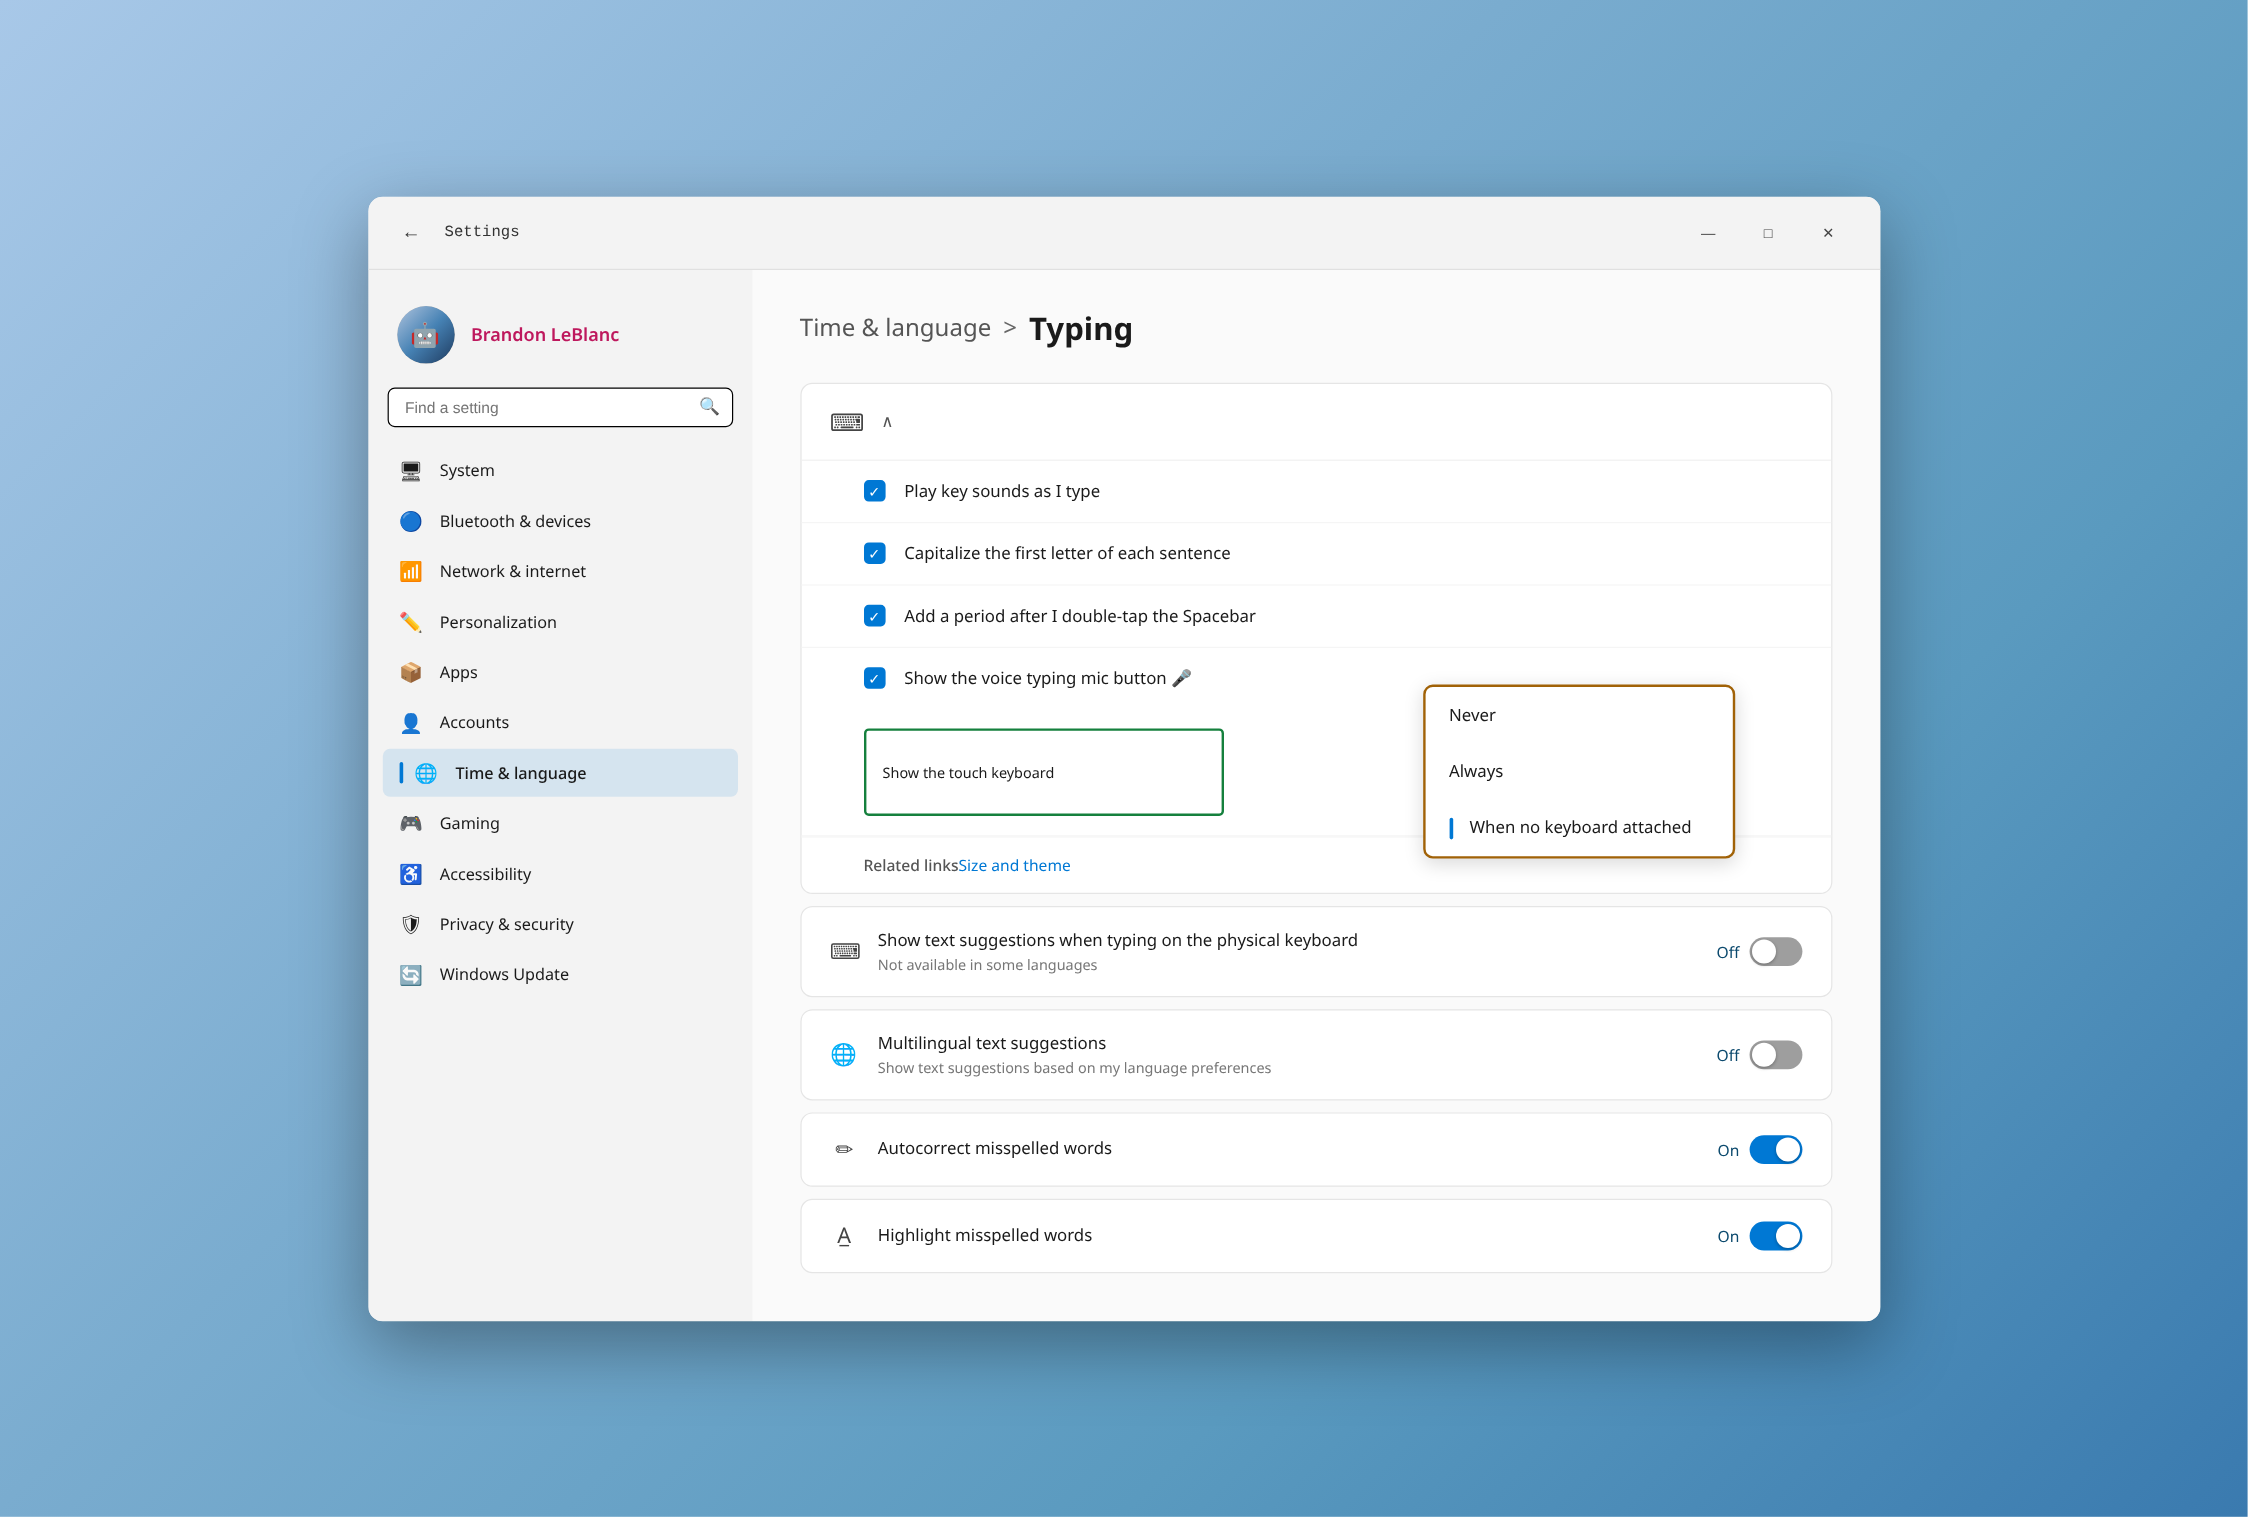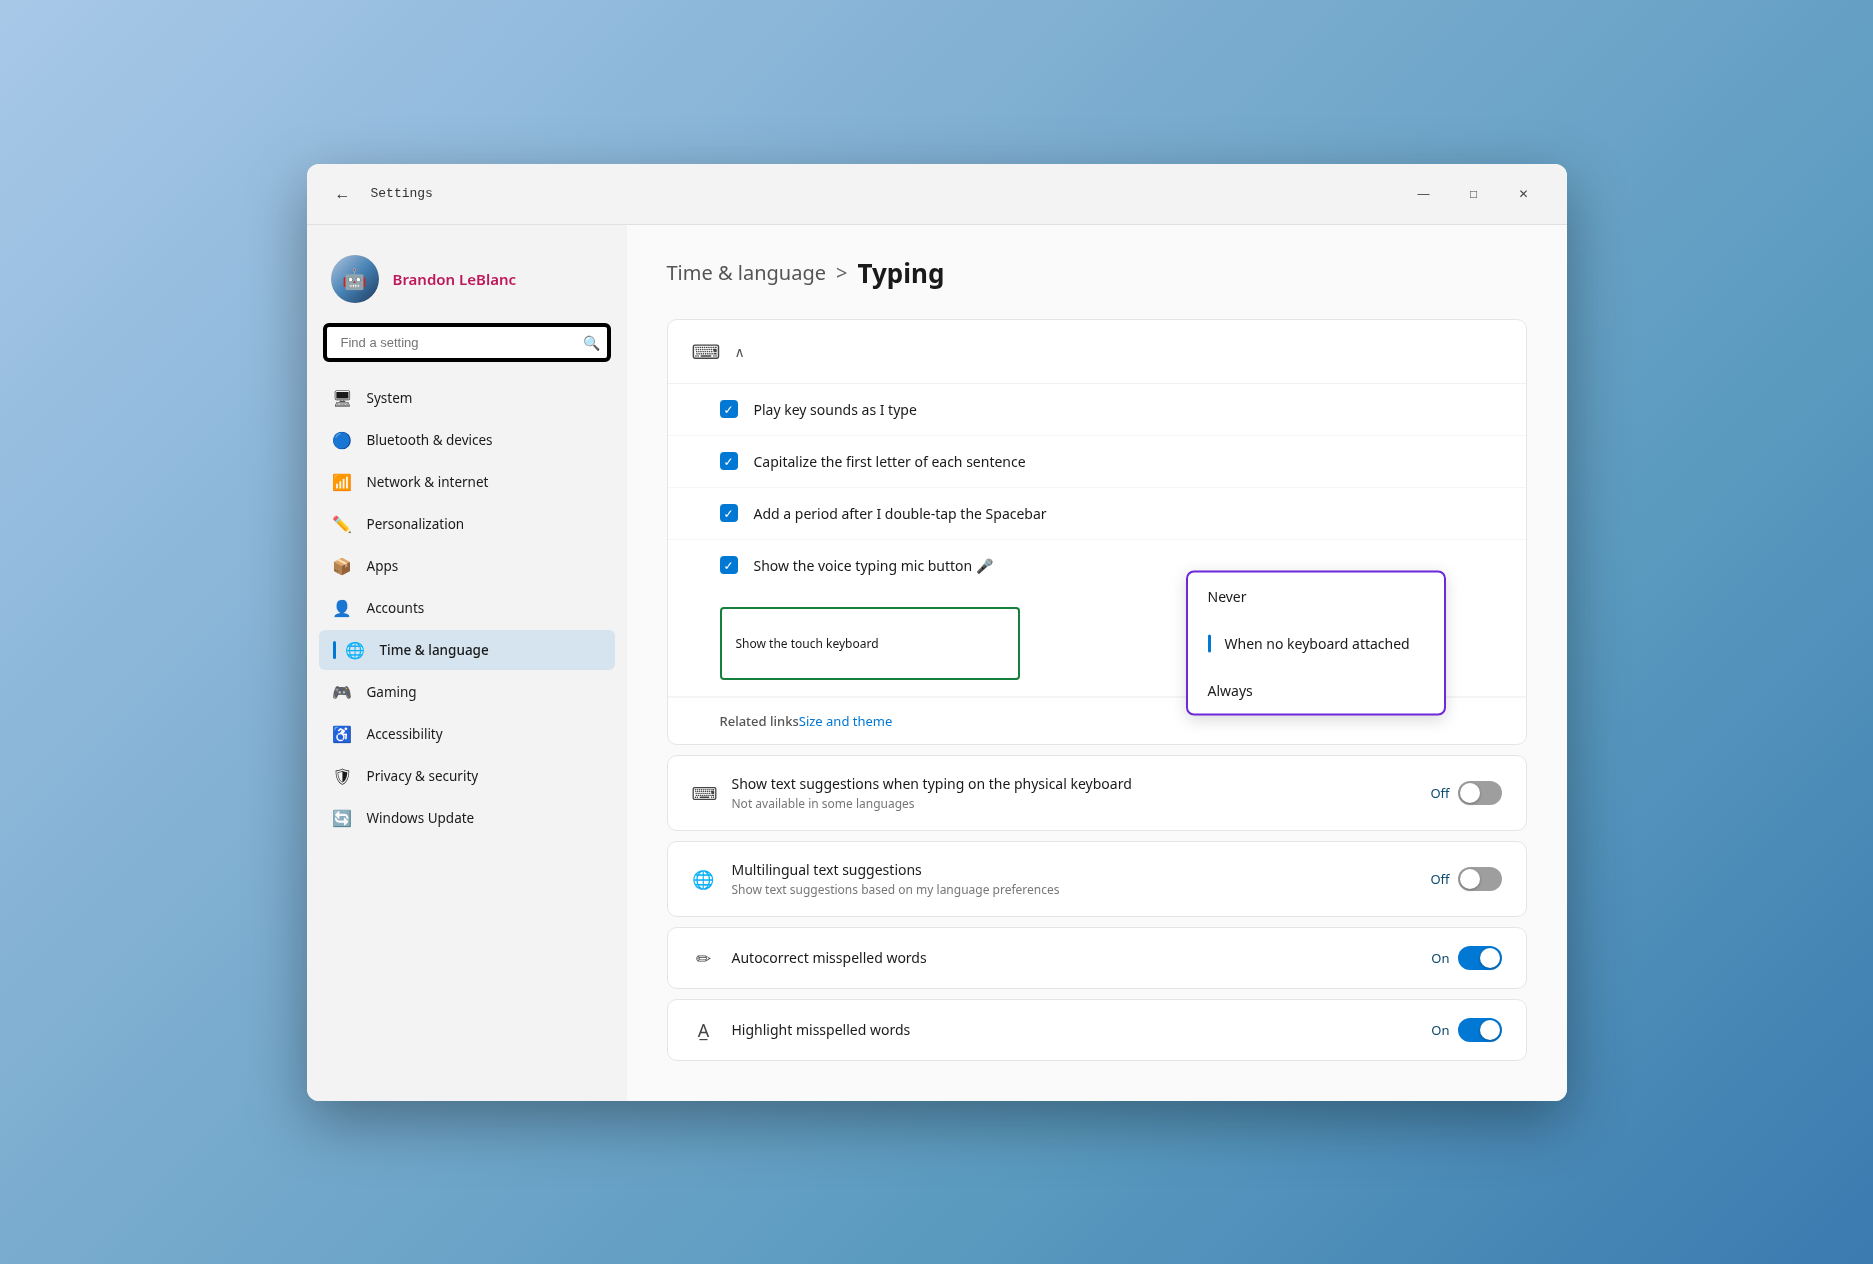--- a/index.html
+++ b/index.html
@@ -110,21 +110,21 @@
       font-weight: 600;
       color: #be185d;
     }
     .search-box {
       position: relative;
       margin: 0 4px 16px 4px;
     }
     .search-input {
       width: 100%;
       padding: 8px 36px 8px 14px;
-      border: 4px solid #000000;
+      border: 1px solid #000000;
       border-radius: 6px;
       font-size: 13px;
       background: white;
       outline: none;
       color: #555;
     }
     .search-icon {
       position: absolute;
       right: 10px;
       top: 50%;
@@ -263,21 +263,21 @@
       color: #1a1a1a;
       flex: 1;
       max-width: 300px;
     }
     .dropdown-box {
       position: absolute;
       right: 80px;
       top: 50%;
       transform: translateY(-50%);
       background: white;
-      border: 2px solid #6d28d9;
+      border: 2px solid #a16207;
       border-radius: 8px;
       box-shadow: 0 4px 16px rgba(0,0,0,0.15);
       width: 260px;
       z-index: 100;
       overflow: hidden;
     }
     .dropdown-item {
       padding: 14px 20px;
       font-size: 14px;
       color: #1a1a1a;
@@ -515,25 +515,25 @@
 
           <div class="touch-keyboard-row" style="position: relative; min-height: 60px;">
             <div class="touch-kb-label-box">
               <span>Show the touch keyboard</span>
             </div>
 
             <div class="dropdown-box">
               <div class="dropdown-item">
                 <span>Never</span>
               </div>
+              <div class="dropdown-item">
+                <span>Always</span>
+              </div>
               <div class="dropdown-item selected">
                 <span>When no keyboard attached</span>
-              </div>
-              <div class="dropdown-item">
-                <span>Always</span>
               </div>
             </div>
           </div>
 
           <div class="related-links">
             <span class="related-links-label">Related links</span>
             <a class="related-links-link">Size and theme</a>
           </div>
         </div>
       </div>

